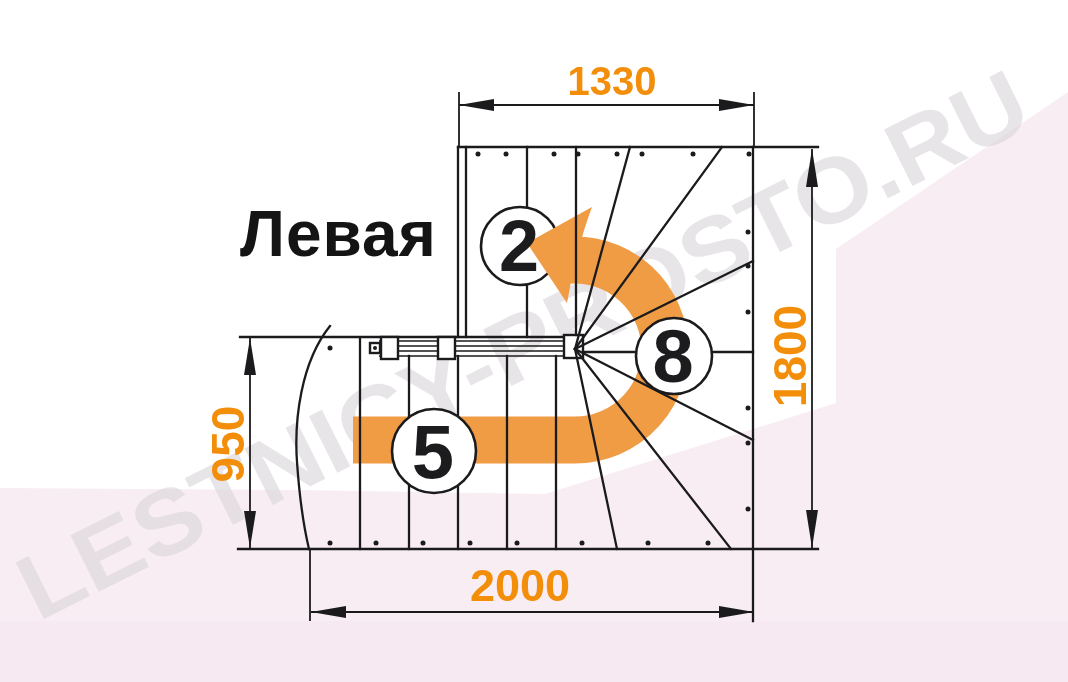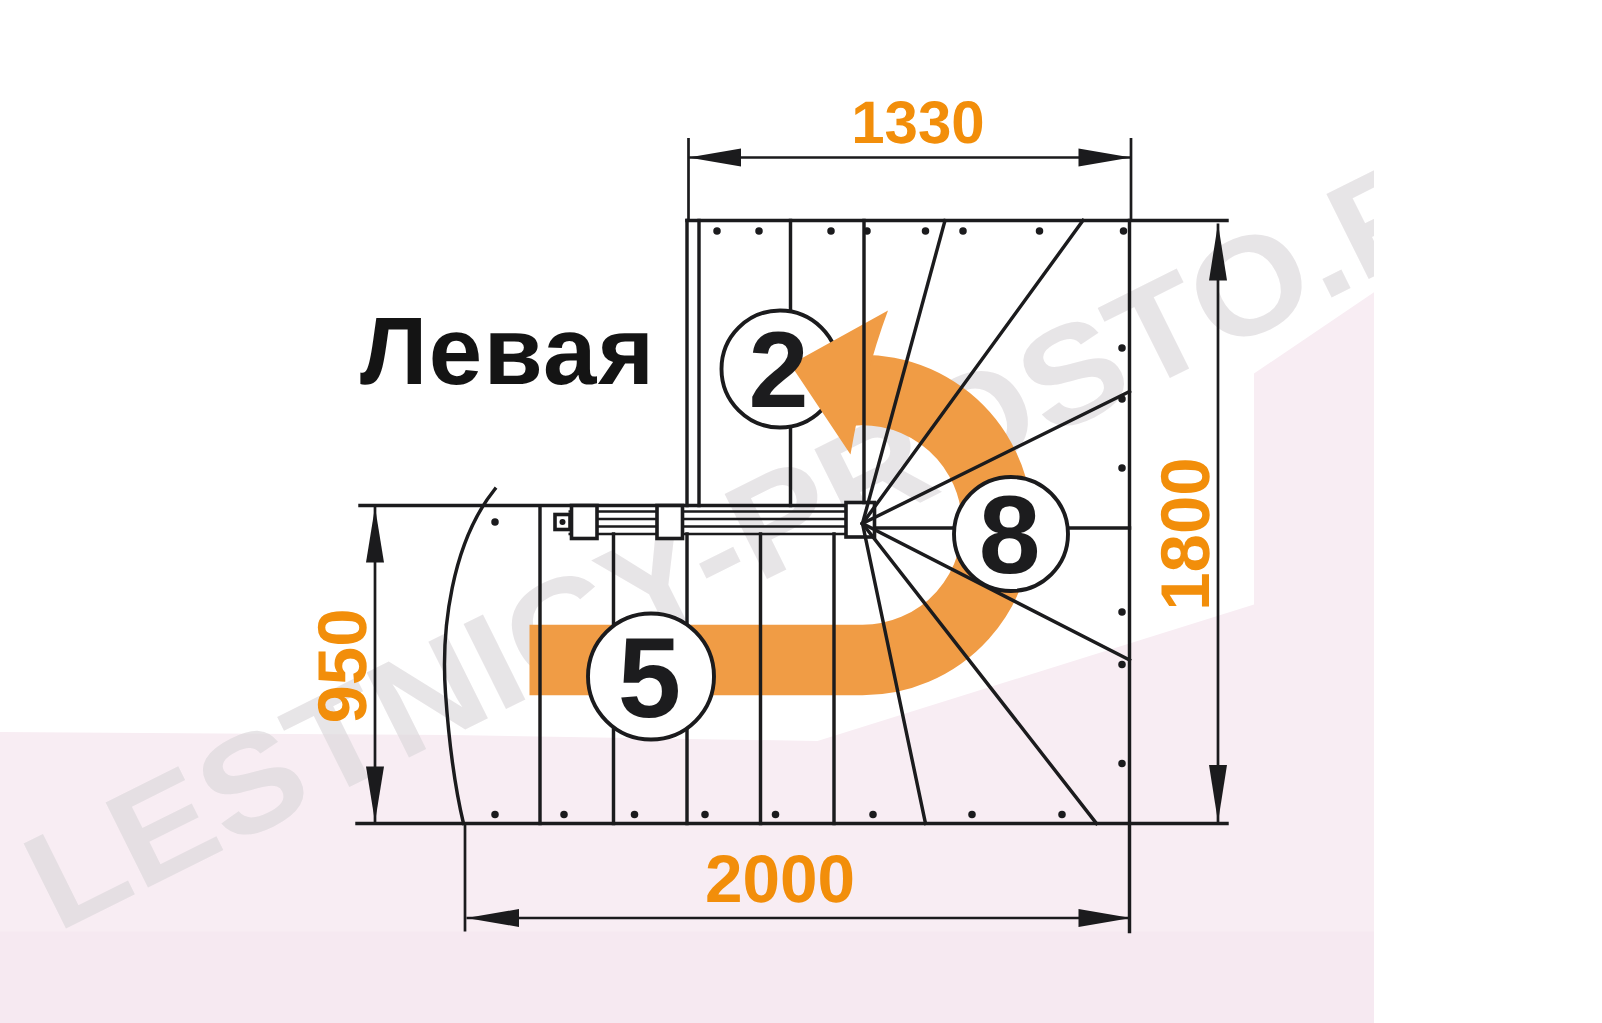--- a/index.html
+++ b/index.html
@@ -1,18 +1,18 @@
 <!DOCTYPE html>
 <html><head>
 <meta charset="utf-8">
 <style>
   html,body{margin:0;padding:0;background:#ffffff;}
   .canvas{
     position:relative;
-    width:916px;height:682px;
+    width:1068px;height:682px;
     background:#ffffff;
     overflow:hidden;
     font-family:"Liberation Sans","DejaVu Sans",sans-serif;
   }
   svg{display:block;}
   .ln{stroke:#1b1b1d;stroke-width:2.3;fill:none;stroke-linecap:square;}
   .ln-thin{stroke:#1b1b1d;stroke-width:1.6;fill:none;}
   .dimln{stroke:#1b1b1d;stroke-width:1.8;fill:none;}
   .dimhead{fill:#1b1b1d;stroke:none;}
   .dot{fill:#1b1b1d;stroke:none;}

